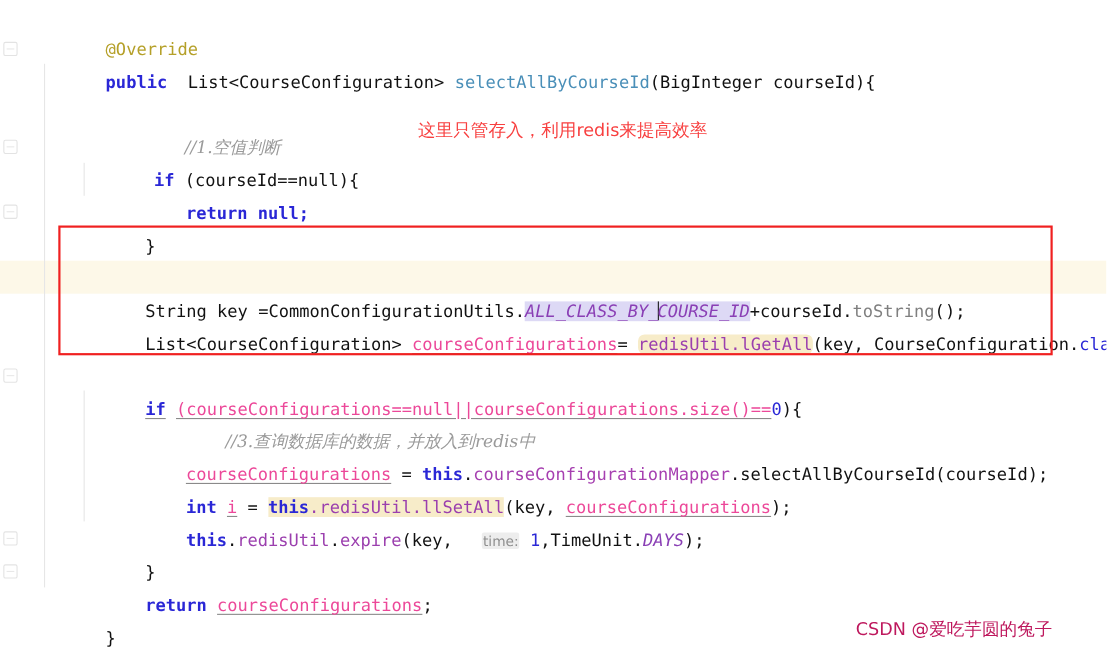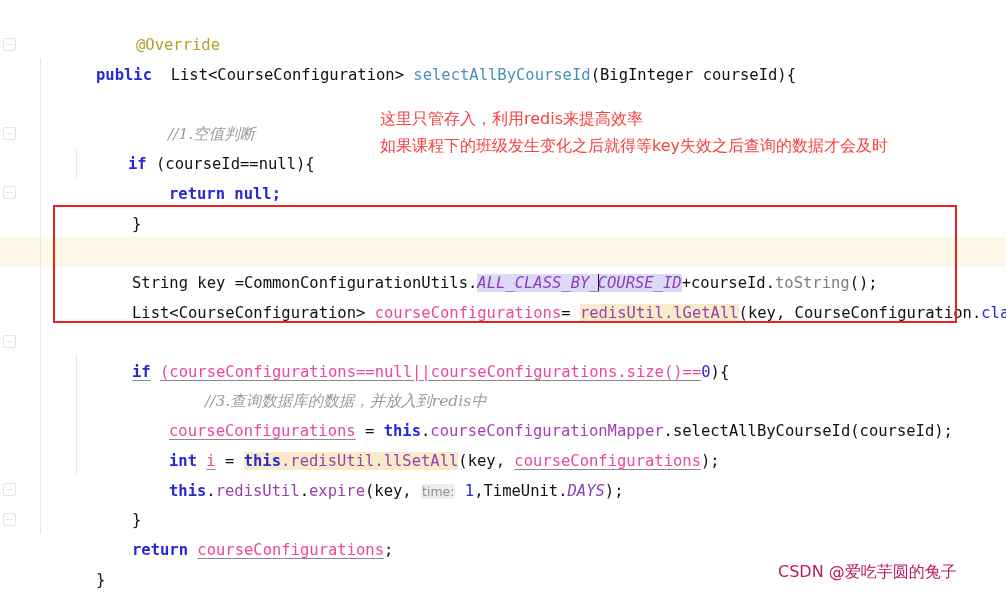--- a/index.html
+++ b/index.html
@@ -69,42 +69,43 @@
     white-space: pre;
     font-family: "DejaVu Sans Mono", monospace;
     font-size: 15.5px;
     line-height: 30px;
     height: 30px;
     color: #0b0b0b;
   }
   .tok { white-space: pre; }
 
   .kw        { color: #2a27d6; font-weight: bold; }
-  .anno      { color: #b5a029; margin-left: 40px; }
+  .anno      { color: #b5a029; }
   .plain     { color: #111111; }
   .type      { color: #111111; }
   .meth      { color: #4a8fb8; }
   .methcall  { color: #7f7f7f; }
-  .field     { color: #9b3fae; }
+  .field     { color: #9b3fae; border-radius: 6px; }
   .fieldmag  { color: #a63fb0; }
   .constant  { color: #8a3fb5; font-style: italic; }
   .comment   { color: #9a9a9a; font-style: italic; font-family: "DejaVu Serif", serif; margin-left: 36px; }
   .num       { color: #2a27d6; }
   .ident-u   { color: #ec4899; text-decoration: underline; text-decoration-color: #8a8a8a; text-underline-offset: 3px; }
   .kw-u      { color: #2a27d6; font-weight: bold; text-decoration: underline; text-decoration-color: #8a8a8a; text-underline-offset: 3px;}
   .hl-search { background: #f7ecc9; }
   .hl-ident  { background: #ddd9f5; }
   .classkw   { color: #2a27d6; }
   .paramhint {
     background: #ededed;
     color: #8f8f8f;
     font-size: 12.5px;
     font-family: "DejaVu Sans", sans-serif;
     border-radius: 2px;
     padding: 0 1px;
+    margin-left: 17px;
   }
   .caret {
     display: inline-block;
     width: 0;
     border-left: 1.6px solid #1a1a1a;
     height: 17px;
     vertical-align: -3px;
     margin: 0 -1px;
   }
 
@@ -159,21 +160,21 @@
     </div>
 
     <div class="line" style="top:30px; left:40px;">
       <span class="tok kw">public</span><span class="tok plain">  </span><span class="tok type">List&lt;CourseConfiguration&gt;</span><span class="tok plain"> </span><span class="tok meth">selectAllByCourseId</span><span class="tok plain">(</span><span class="tok type">BigInteger</span><span class="tok plain"> </span><span class="tok plain">courseId</span><span class="tok plain">){</span>
     </div>
 
     <div class="line" style="top:89px; left:76px;">
       <span class="tok comment">//1.空值判断</span>
     </div>
 
-    <div class="line" style="top:119px; left:72px;text-align:center;">
+    <div class="line" style="top:119px; left:84px;text-align:center;">
       <span class="tok kw">if</span><span class="tok plain"> </span><span class="tok plain">(courseId==null){</span>
     </div>
 
     <div class="line" style="top:149px; left:113px;">
       <span class="tok kw">return</span><span class="tok plain"> </span><span class="tok kw">null;</span>
     </div>
 
     <div class="line" style="top:179px; left:76px;">
       <span class="tok plain">}</span>
     </div>
@@ -221,17 +222,16 @@
 
     <div class="line" style="top:565px; left:5px;">
       
     </div>
 
   </div>
 
   <div class="redbox" style="left:53px; top:205px; width:904px; height:118px;"></div>
 
   <div class="red-note" style="left:380px; top:105px;">这里只管存入，利用redis来提高效率</div>
-  <div class="red-note" style="left:380px; top:132px;">如果课程下的班级发生变化之后就得等key失效之后查询的数据才会及时</div>
 
   <div class="watermark" style="left:778px; top:562px;">CSDN @爱吃芋圆的兔子</div>
 
 </div>
 
 </body></html>

